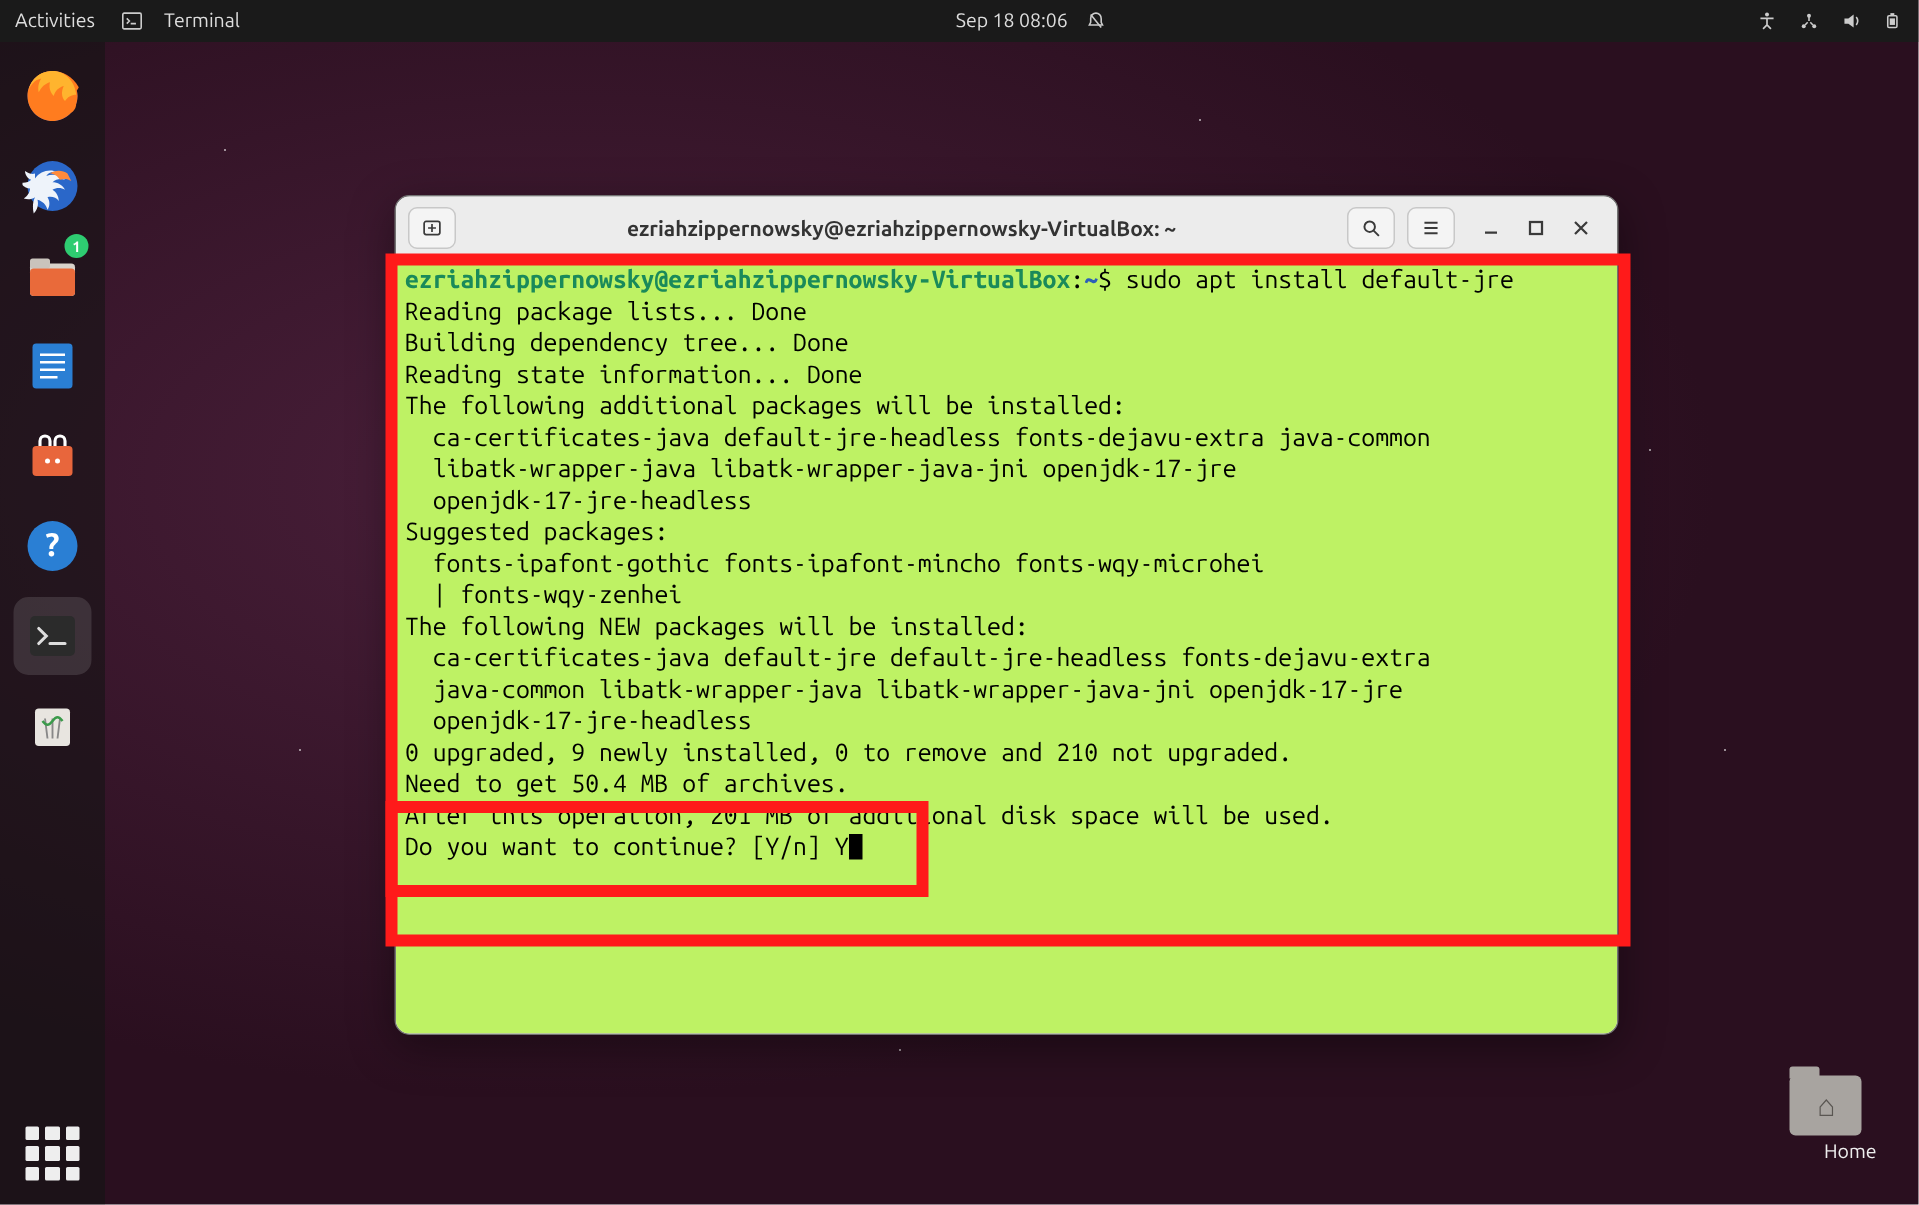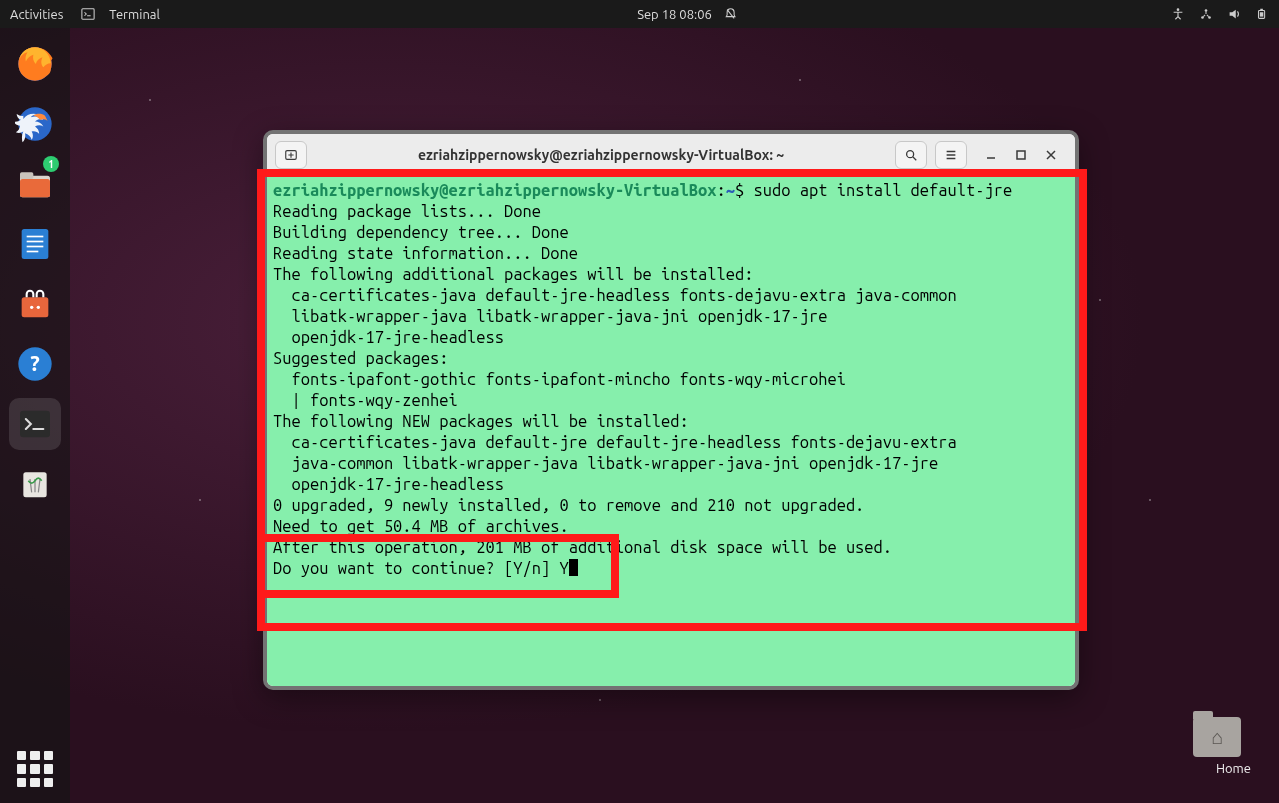--- a/index.html
+++ b/index.html
@@ -63,40 +63,40 @@
       position: absolute; top: -2px; right: 2px;
       background: #2ecc71; color: #fff; font-size: 10px; font-weight: bold;
       width: 16px; height: 16px; border-radius: 50%;
       display: flex; align-items: center; justify-content: center;
     }
 
     
     .window {
       position: absolute; left: 263px; top: 130px;
       width: 816px; height: 560px;
-      background: #fafafa; border: 4px solid #737373; border-radius: 10px;
+      background: #fafafa; border: 1px solid #737373; border-radius: 10px;
       box-shadow: 0 8px 30px rgba(0,0,0,0.4);
       display: flex; flex-direction: column; overflow: hidden; justify-content: flex-end;
     }
     .titlebar {
       height: 42px; background: #ececec; border-bottom: 1px solid #d0d0d0;
       display: flex; align-items: center; padding: 0 8px; gap: 8px;
     }
     .tb-btn {
       width: 32px; height: 28px; border: 1px solid #c8c8c8; border-radius: 6px;
       background: #f4f4f4; display: flex; align-items: center; justify-content: center;
       cursor: pointer;
     }
     .tb-btn svg { width: 14px; height: 14px; fill: #3a3a3a; }
     .tb-title { flex: 1; text-align: center; font-size: 14px; color: #333; font-weight: 600; }
     .win-controls { display: flex; gap: 18px; padding: 0 10px; }
     .win-controls span { cursor: pointer; font-size: 15px; color: #3a3a3a; display: flex; align-items: center; }
 
     .term-body {
-      flex: 1; background: #86efac; position: relative;
+      flex: 1; background: #bef264; position: relative;
       font-family: 'Ubuntu Mono', 'DejaVu Sans Mono', monospace;
       font-size: 16.5px; line-height: 21px; color: #000;
       padding: 4px 6px; white-space: pre; overflow: hidden;
     }
     .prompt-user { color: #1a8a5a; font-weight: bold; }
     .prompt-path { color: #2b5fb8; font-weight: bold; }
     .cursor-block {
       display: inline-block; width: 9px; height: 17px;
       background: #000; vertical-align: text-bottom; margin-bottom: 1px;
     }

